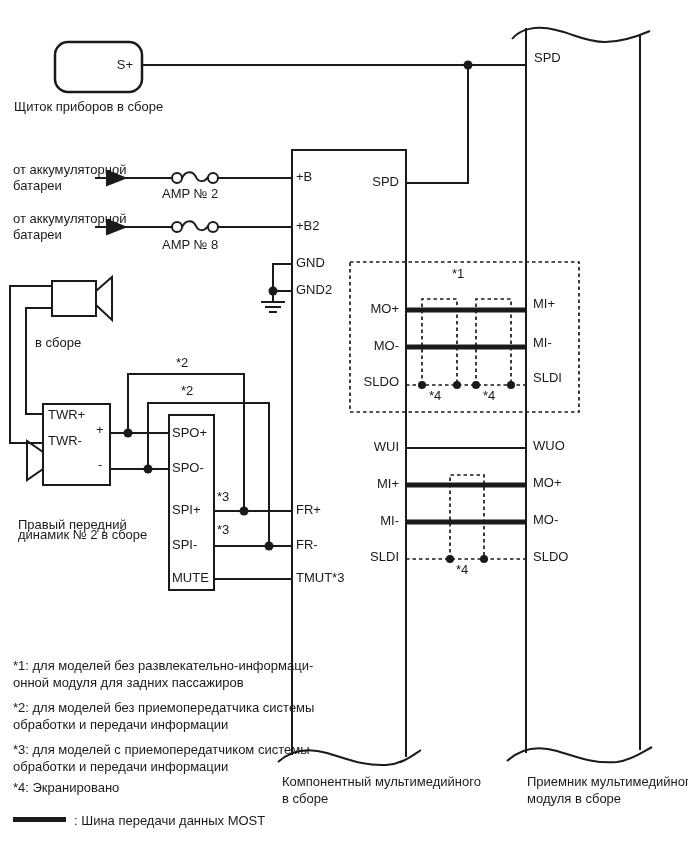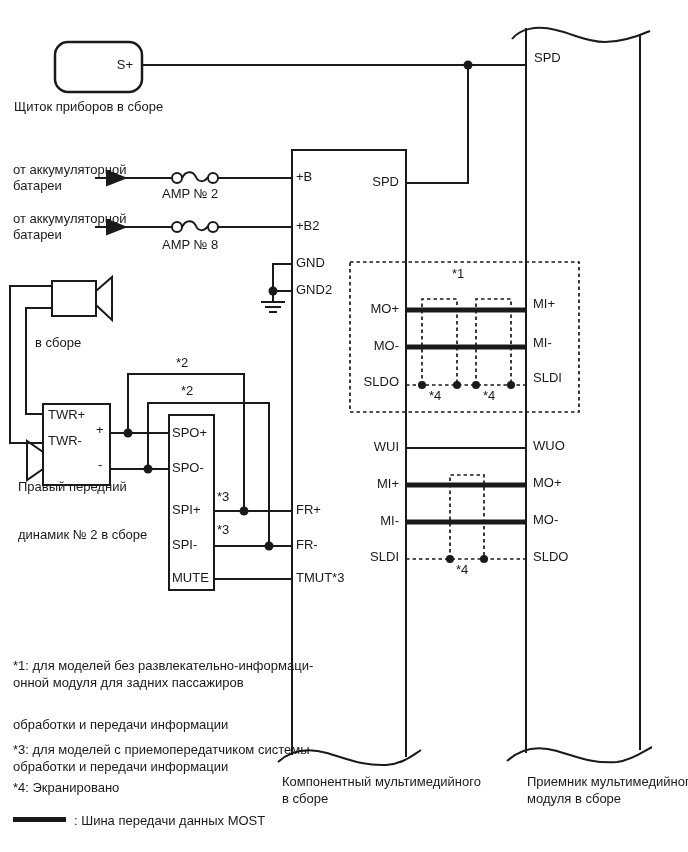--- a/index.html
+++ b/index.html
@@ -119,21 +119,21 @@
   <span class="lbl" style="left:13px;top:211px">от аккумуляторной</span>
   <span class="lbl" style="left:13px;top:227px">батареи</span>
   <span class="lbl" style="left:162px;top:237px">AMP № 8</span>
 
   <span class="lbl" style="left:35px;top:335px">в сборе</span>
 
   <span class="lbl" style="left:48px;top:407px">TWR+</span>
   <span class="lbl" style="left:48px;top:433px">TWR-</span>
   <span class="lbl" style="left:96px;top:422px">+</span>
   <span class="lbl" style="left:98px;top:457px">-</span>
-  <span class="lbl" style="left:18px;top:479px">Правый передний</span>
+  <span class="lbl" style="left:18px;top:517px">Правый передний</span>
   <span class="lbl" style="left:18px;top:527px">динамик № 2 в сборе</span>
 
   <span class="lbl" style="left:172px;top:425px">SPO+</span>
   <span class="lbl" style="left:172px;top:460px">SPO-</span>
   <span class="lbl" style="left:172px;top:502px">SPI+</span>
   <span class="lbl" style="left:172px;top:537px">SPI-</span>
   <span class="lbl" style="left:172px;top:570px">MUTE</span>
 
   <span class="lbl" style="left:296px;top:169px">+B</span>
   <span class="lbl" style="left:296px;top:218px">+B2</span>
@@ -169,20 +169,21 @@
   <span class="lbl" style="left:176px;top:355px">*2</span>
   <span class="lbl" style="left:181px;top:383px">*2</span>
   <span class="lbl" style="left:217px;top:489px">*3</span>
   <span class="lbl" style="left:217px;top:522px">*3</span>
   <span class="lbl" style="left:429px;top:388px">*4</span>
   <span class="lbl" style="left:483px;top:388px">*4</span>
   <span class="lbl" style="left:456px;top:562px">*4</span>
 
   <span class="lbl" style="left:13px;top:658px">*1: для моделей без развлекательно-информаци-</span>
   <span class="lbl" style="left:13px;top:675px">онной модуля для задних пассажиров</span>
+  <span class="lbl" style="left:13px;top:700px">*2: для моделей без приемопередатчика системы</span>
   <span class="lbl" style="left:13px;top:717px">обработки и передачи информации</span>
   <span class="lbl" style="left:13px;top:742px">*3: для моделей с приемопередатчиком системы</span>
   <span class="lbl" style="left:13px;top:759px">обработки и передачи информации</span>
   <span class="lbl" style="left:13px;top:780px">*4: Экранировано</span>
 
   <span class="lbl" style="left:74px;top:813px">: Шина передачи данных MOST</span>
 
 </div>
 
 </body></html>

